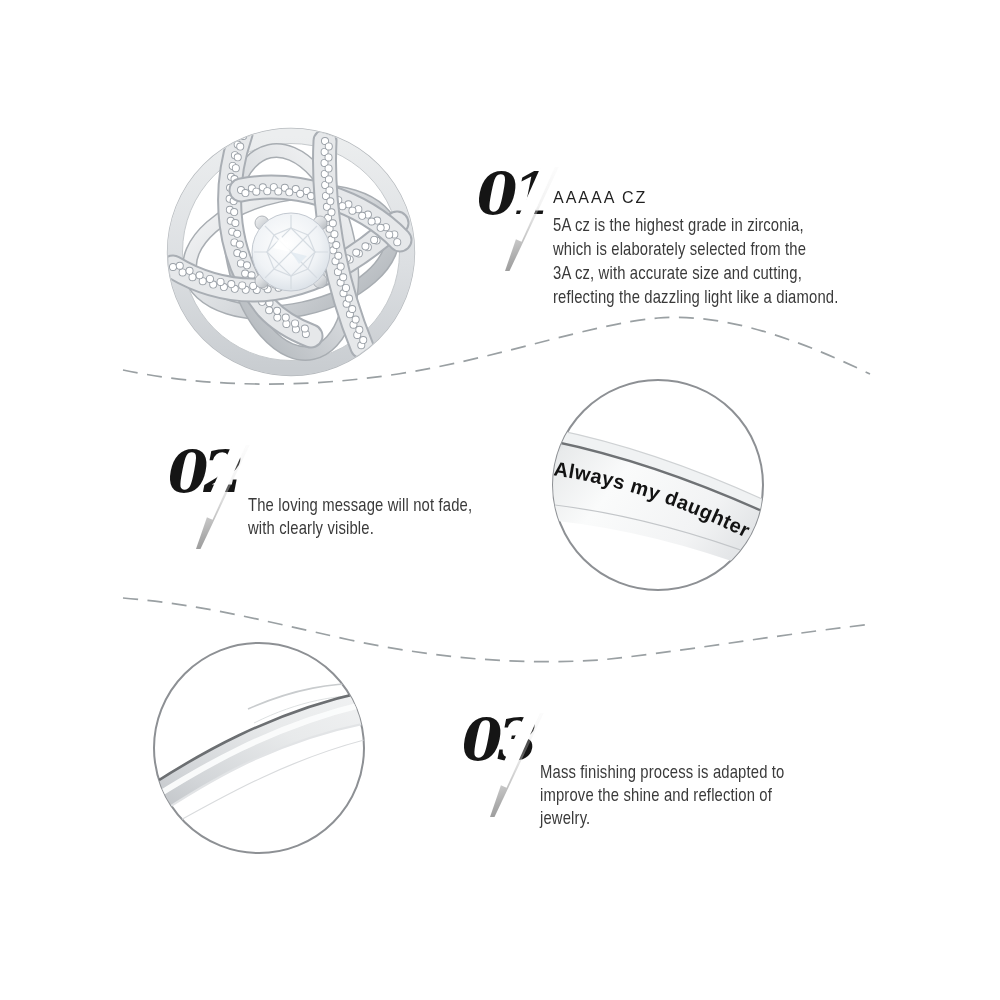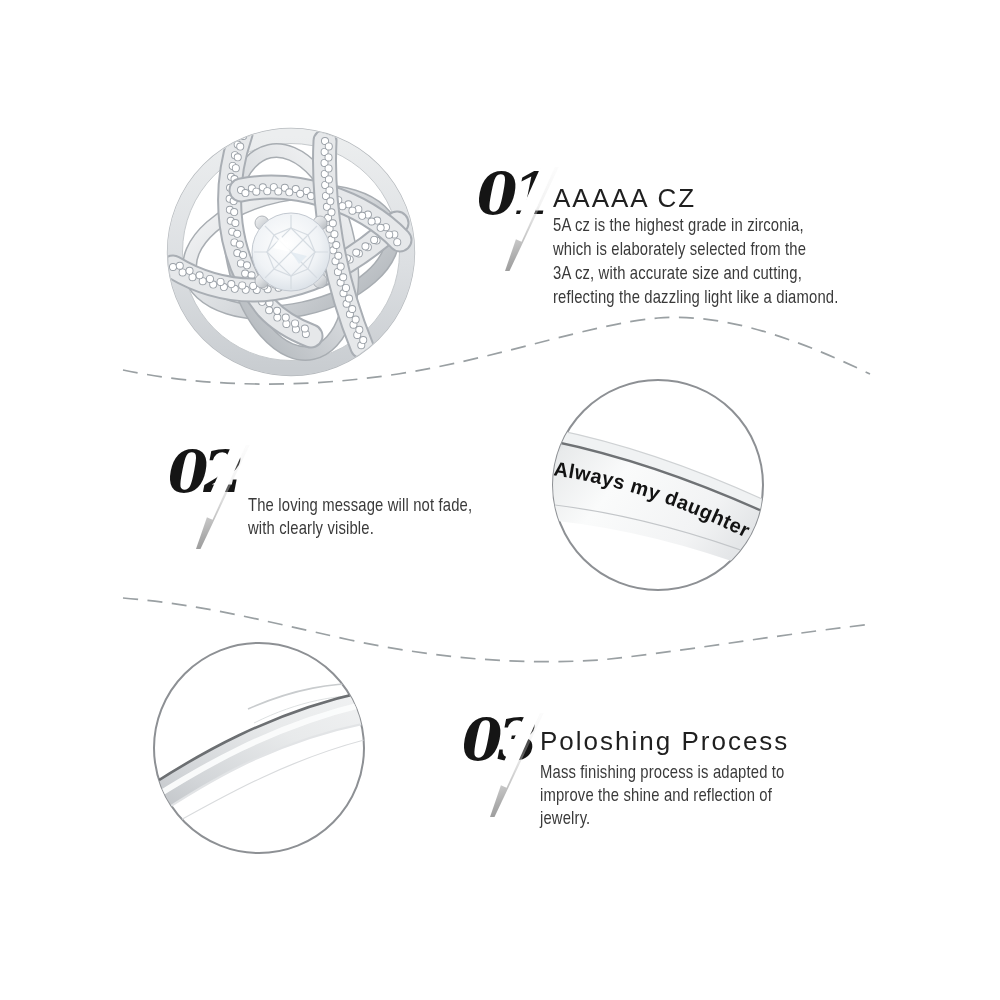--- a/index.html
+++ b/index.html
@@ -22,21 +22,21 @@
     background:#ffffff; transform:rotate(24deg);
   }
   .num-wedge {
     position:absolute; z-index:2; left:28px; top:2px; width:56px; height:104px;
     background:linear-gradient(163deg, rgba(255,255,255,0) 5%,
       rgba(219,219,219,0.35) 40%, #ababab 78%, #8e8e8e 97%);
     clip-path:polygon(64% 0, 96% 0, 8% 100%, 0% 100%);
   }
 
   .sec-title {
-    position:absolute; font-size:26px; line-height:30px; letter-spacing:2px;
+    position:absolute; font-size:16px; line-height:30px; letter-spacing:2px;
     color:#1f1f1f; white-space:nowrap;
   }
   .sec-body {
     position:absolute; font-size:19px; line-height:24px; color:#3a3a3a;
     letter-spacing:0.2px; white-space:pre-line;
     transform:scaleX(0.78); transform-origin:left top;
   }
 
   .dividers { position:absolute; left:0; top:0; pointer-events:none; }
   .wave { fill:none; stroke:#9aa0a3; stroke-width:1.7; stroke-dasharray:15 9.5; }
@@ -218,18 +218,17 @@
       <path d="M -12,192 C 50,150 125,102 230,84" fill="none" stroke="#e2e4e6" stroke-width="2"></path>
       <path d="M -10,207 C 60,168 135,122 228,100" fill="none" stroke="#d9dbdd" stroke-width="1.2"></path>
     </g>
   </svg>
 
   <div class="num-block" style="left:462px; top:711px;">
     <span class="num">03</span>
     <span class="num-cut"></span>
     <span class="num-wedge"></span>
   </div>
-  <div class="sec-title" style="left:540px; top:726px;">Poloshing Process</div>
   <div class="sec-body" style="left:540px; top:760px; line-height:23px;">Mass finishing process is adapted to
 improve the shine and reflection of
 jewelry.</div>
 
 </div>
 
 </body></html>

